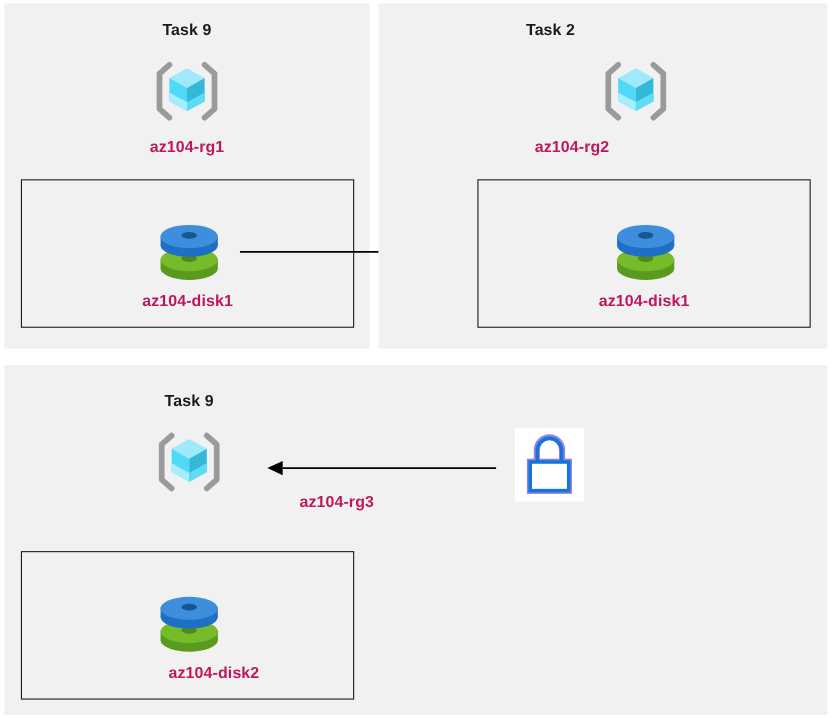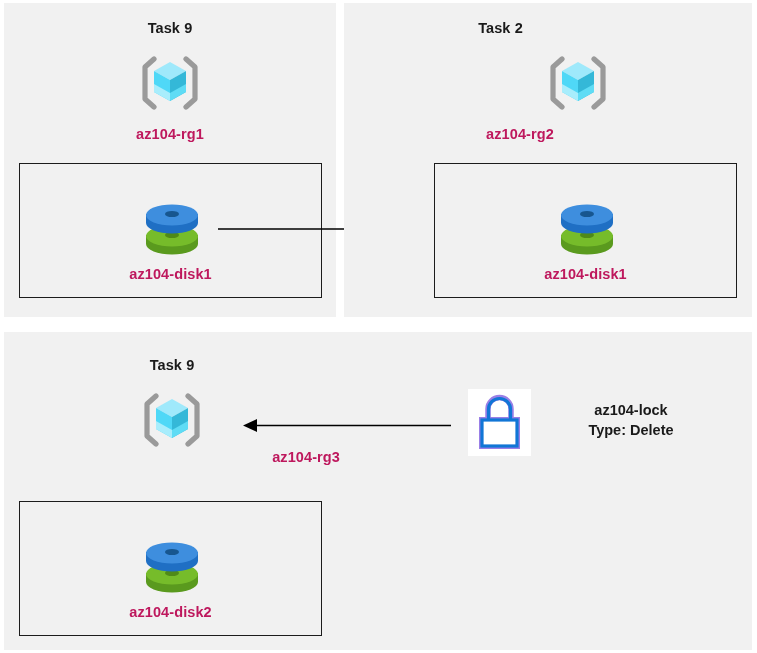--- a/index.html
+++ b/index.html
@@ -192,36 +192,32 @@
       <rect x="5" y="36" width="52" height="9" fill="#5a9a1e"></rect>
       <ellipse cx="31" cy="37" rx="26" ry="10.5" fill="#76bc2a"></ellipse>
       <ellipse cx="31" cy="36" rx="7" ry="3.1" fill="#4f8a18"></ellipse>
       <ellipse cx="31" cy="24" rx="26" ry="10.5" fill="#1f6fc4"></ellipse>
       <rect x="5" y="15" width="52" height="9" fill="#1f6fc4"></rect>
       <ellipse cx="31" cy="16" rx="26" ry="10.5" fill="#3e8ede"></ellipse>
       <ellipse cx="31" cy="15" rx="7" ry="3.1" fill="#17568f"></ellipse>
     </svg>
   </div>
 
-  <div class="node-label" style="left:19px; top:604px; width:303px;">az104-disk2</div>
+  <div class="node-label" style="left:19px; top:604px; width:303px;padding-left:24px;">az104-disk2</div>
 
   <svg class="arrow-svg" style="left:243px; top:414px;" width="212" height="24">
     <line x1="14" y1="11.5" x2="208" y2="11.5" stroke="#000000" stroke-width="1.6"></line>
     <polygon points="14,5 0,11.5 14,18" fill="#000000"></polygon>
   </svg>
 
   <div class="lock-tile" style="left:468px; top:389px; width:63px; height:67px;">
     <svg width="63" height="67" viewBox="0 0 63 67">
 
       <path d="M20 31 L20 20 A11.5 11.5 0 0 1 43 20 L43 31" fill="none" stroke="#9a7fe6" stroke-width="5.5" stroke-linecap="round"></path>
       <rect x="13.5" y="30.5" width="36" height="27" fill="none" stroke="#9a7fe6" stroke-width="5"></rect>
 
       <path d="M20.5 31 L20.5 20.5 A11 11 0 0 1 42.5 20.5 L42.5 31" fill="none" stroke="#1176d6" stroke-width="3.2" stroke-linecap="round"></path>
       <rect x="14" y="31" width="35" height="26" fill="#ffffff" stroke="#1176d6" stroke-width="3.2"></rect>
     </svg>
   </div>
 
-  <div class="lock-label" style="left:541px; top:400px; width:180px;">
-    <div>az104-lock</div>
-    <div>Type: Delete</div>
-  </div>
 
 </div>
 
 </body></html>

